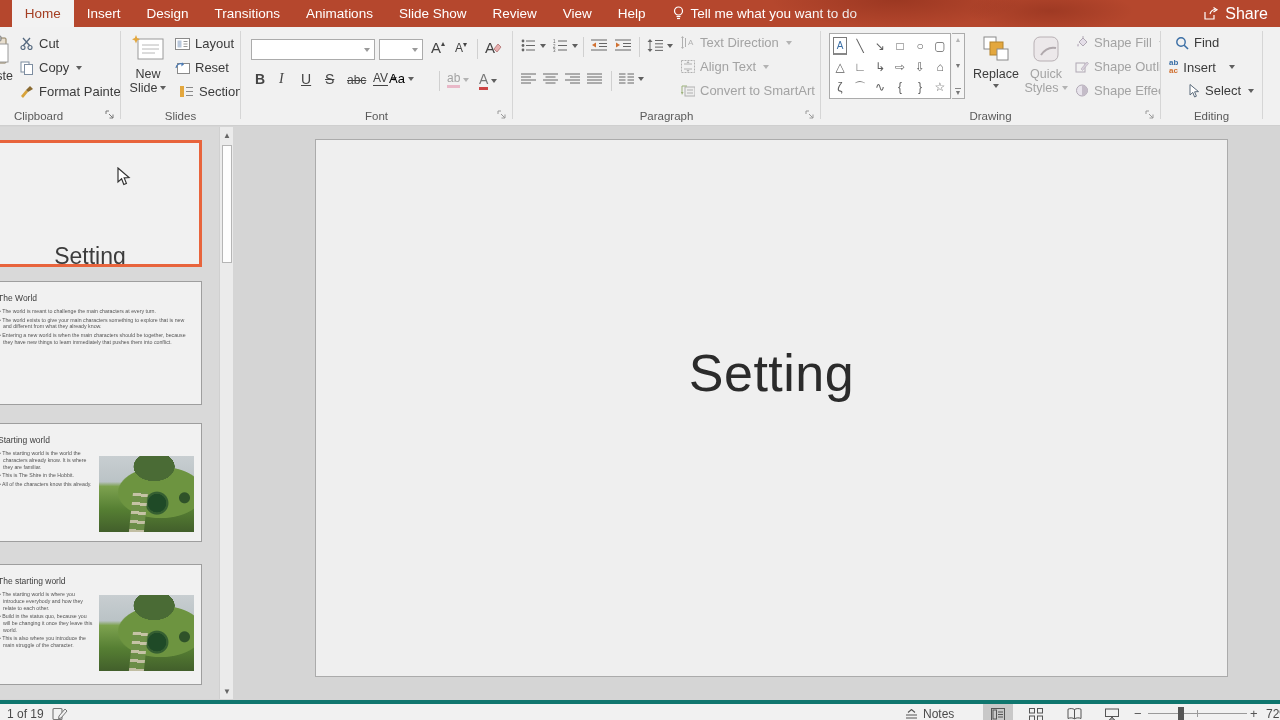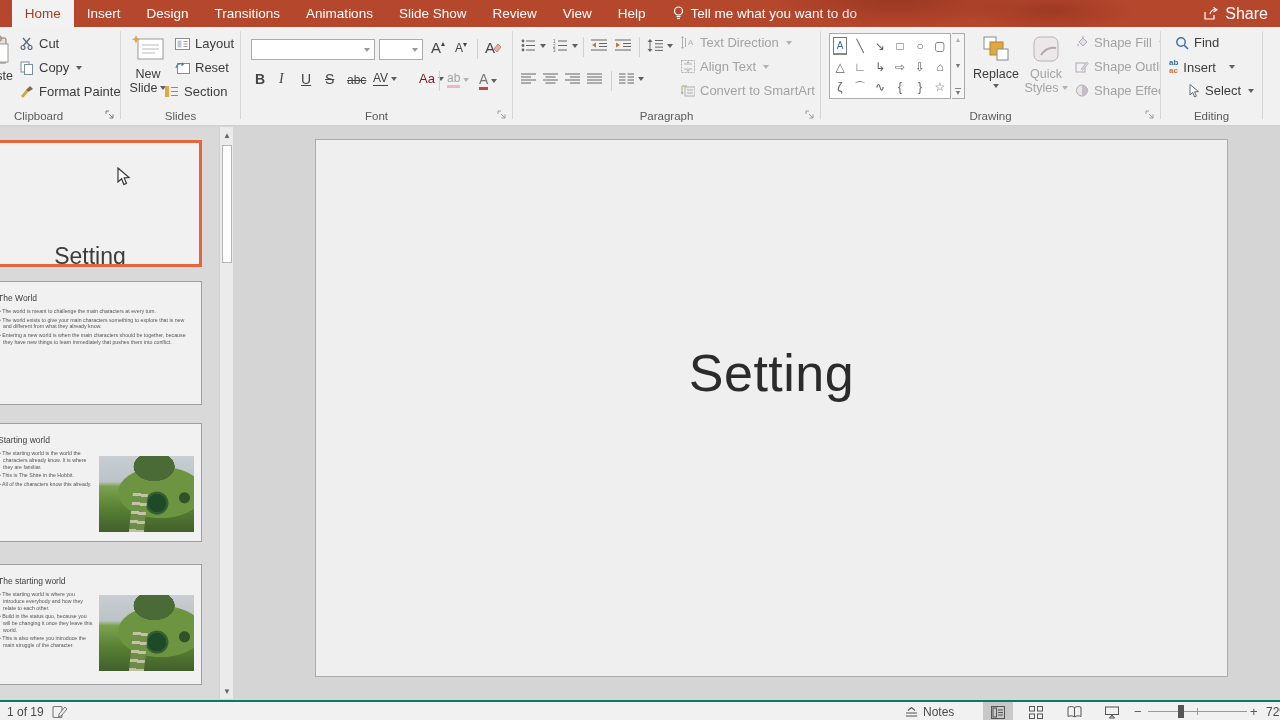--- a/index.html
+++ b/index.html
@@ -63,21 +63,21 @@
   .tscroll { position:absolute; right:0; top:0; width:14px; height:572px; background:#ebebeb; border-left:1px solid #d0d0d0; }
   .tscroll .thumbbar { position:absolute; left:2px; top:18px; width:10px; height:118px; background:#fdfdfd; border:1px solid #b5b5b5; }
   .scroll-arrow { position:absolute; left:0; width:14px; height:14px; display:flex; align-items:center; justify-content:center; font-size:8px; color:#666; }
 
   
   .workspace { position:absolute; left:233px; top:127px; width:1047px; height:572px; background:#d5d5d5; }
   .slide { position:absolute; left:82px; top:12px; width:913px; height:538px; background:#efefef; border:1px solid #ababab; }
   .slide-title { position:absolute; left:0; right:0; top:203px; text-align:center; font-size:52px; font-weight:300; color:#2b2b2b; letter-spacing:0.5px; }
 
   
-  .statusbar { position:absolute; left:0; top:700px; width:1280px; height:20px; background:#f1f1f1; border-top:2px solid #0f766e; font-size:12px; color:#4a4a4a; }
+  .statusbar { position:absolute; left:0; top:700px; width:1280px; height:20px; background:#f1f1f1; border-top:4px solid #0f766e; font-size:12px; color:#4a4a4a; }
   .statusbar .pos { position:absolute; left:7px; top:3px; }
   .spellicon { position:absolute; left:52px; top:3px; }
   .notes { position:absolute; left:905px; top:0px; height:20px; display:flex; align-items:center; gap:5px; }
   .viewbtn { position:absolute; top:0; width:30px; height:20px; display:flex; align-items:center; justify-content:center; }
   .viewbtn.sel { background:#c8c8c8; }
   .zoomminus { position:absolute; left:1134px; top:2px; font-size:13px; color:#555; }
   .zoomtrack { position:absolute; left:1148px; top:9px; width:99px; height:1px; background:#9a9a9a; }
   .zoomtick { position:absolute; left:1197px; top:6px; width:1px; height:7px; background:#9a9a9a; }
   .zoomthumb { position:absolute; left:1178px; top:3px; width:6px; height:13px; background:#555; }
   .zoomplus { position:absolute; left:1250px; top:2px; font-size:13px; color:#555; }
@@ -189,21 +189,21 @@
 
       </div>
       <div class="sbtn" style="left:54px;top:33px;">
         <svg width="15" height="13" viewBox="0 0 15 13">
             <rect x="2.5" y="2.5" width="12" height="10" fill="#fff" stroke="#8a8a8a"></rect>
             <path d="M1 7 A4.5 4.5 0 0 1 8 3.5" fill="none" stroke="#4a7ab5" stroke-width="1.2"></path>
             <path d="M7 1.2 L9 3.6 L6.2 5.4" fill="#4a7ab5" stroke="none"></path>
           </svg>
         <span class="lbl">Reset</span>
       </div>
-      <div class="sbtn" style="left:43px;top:57px;">
+      <div class="sbtn" style="left:58px;top:57px;">
         <svg width="15" height="13" viewBox="0 0 15 13">
             <rect x="1" y="1" width="4" height="11" fill="#E3A73E"></rect>
             <line x1="7" y1="2.5" x2="14" y2="2.5" stroke="#8a8a8a"></line>
             <line x1="7" y1="6.5" x2="14" y2="6.5" stroke="#8a8a8a"></line>
             <line x1="7" y1="10.5" x2="14" y2="10.5" stroke="#8a8a8a"></line>
           </svg>
         <span class="lbl">Section</span>
 
       </div>
       <div class="glabel">Slides</div>
@@ -245,21 +245,21 @@
       <div class="glyphbtn" style="left:84px;top:44px;text-decoration:line-through;font-size:14px;">
           <span>S</span>
         </div>
       <div class="glyphbtn" style="left:106px;top:46px;font-size:12px;text-decoration:line-through;">
           <span>abc</span>
         </div>
       <div class="glyphbtn" style="left:132px;top:44px;font-size:12px;">
           <span style="border-bottom:1px solid #444;">AV</span>
           <span class="dd" style="margin-left:3px;"></span>
         </div>
-      <div class="glyphbtn" style="left:178px;top:44px;font-size:13px;color:#7f1d1d;">
+      <div class="glyphbtn" style="left:148px;top:44px;font-size:13px;color:#000000;">
           <span>Aa</span>
           <span class="dd" style="margin-left:3px;"></span>
         </div>
       <div class="vsep" style="left:198px;top:44px;"></div>
       <div class="glyphbtn dis" style="left:206px;top:44px;font-size:12px;">
           <span style="border-bottom:3px solid #e9b8c8;">ab</span>
           <span class="dd" style="margin-left:3px;"></span>
         </div>
       <div class="glyphbtn" style="left:238px;top:44px;font-size:14px;color:#777;">
           <span style="border-bottom:3px solid #c44;">A</span>

